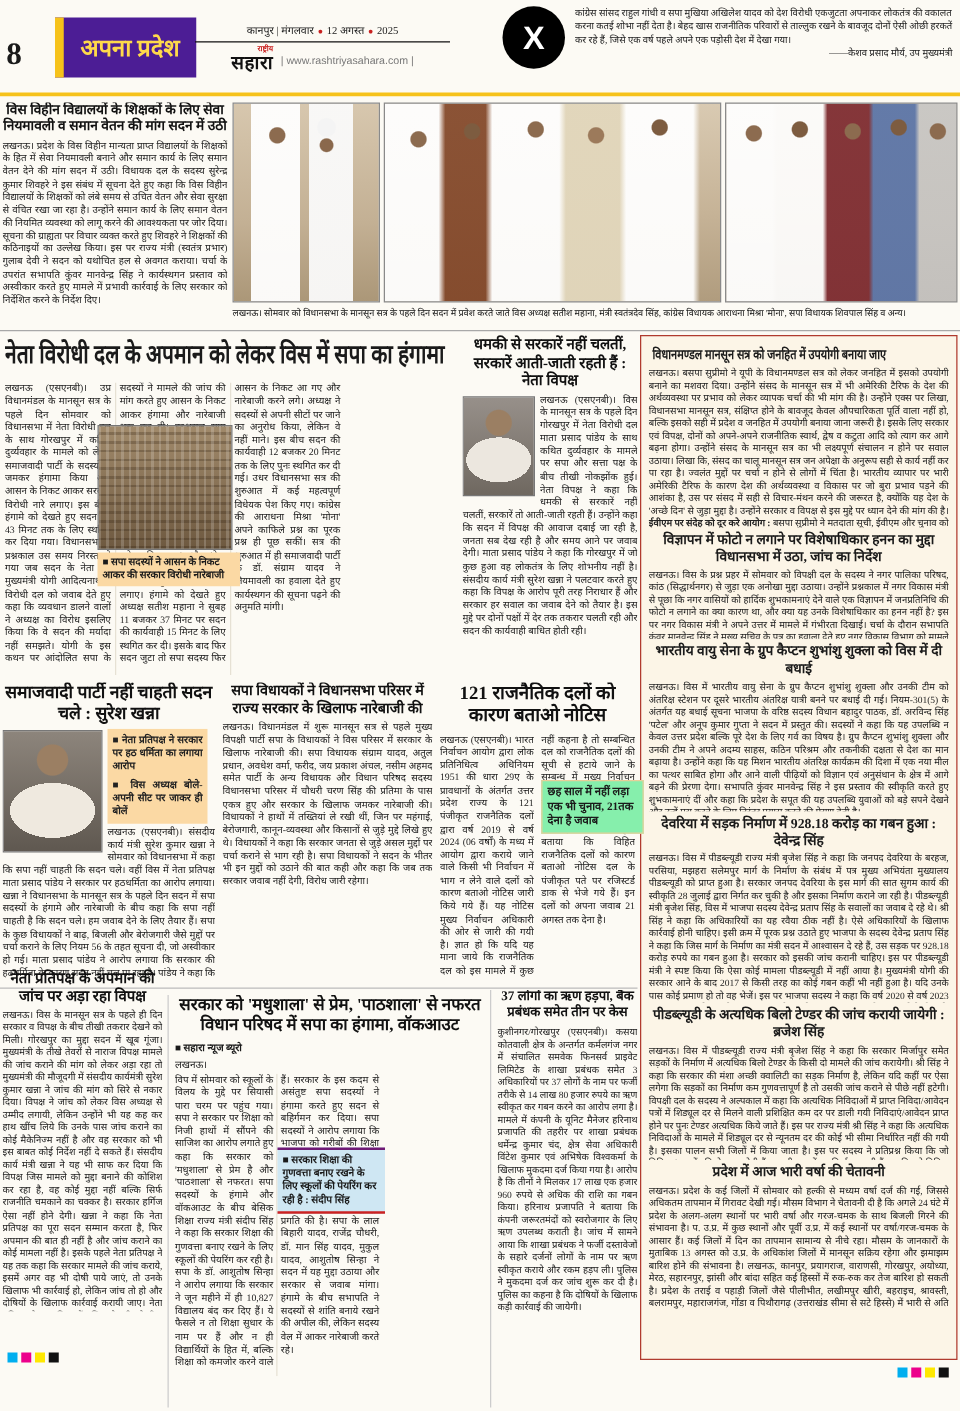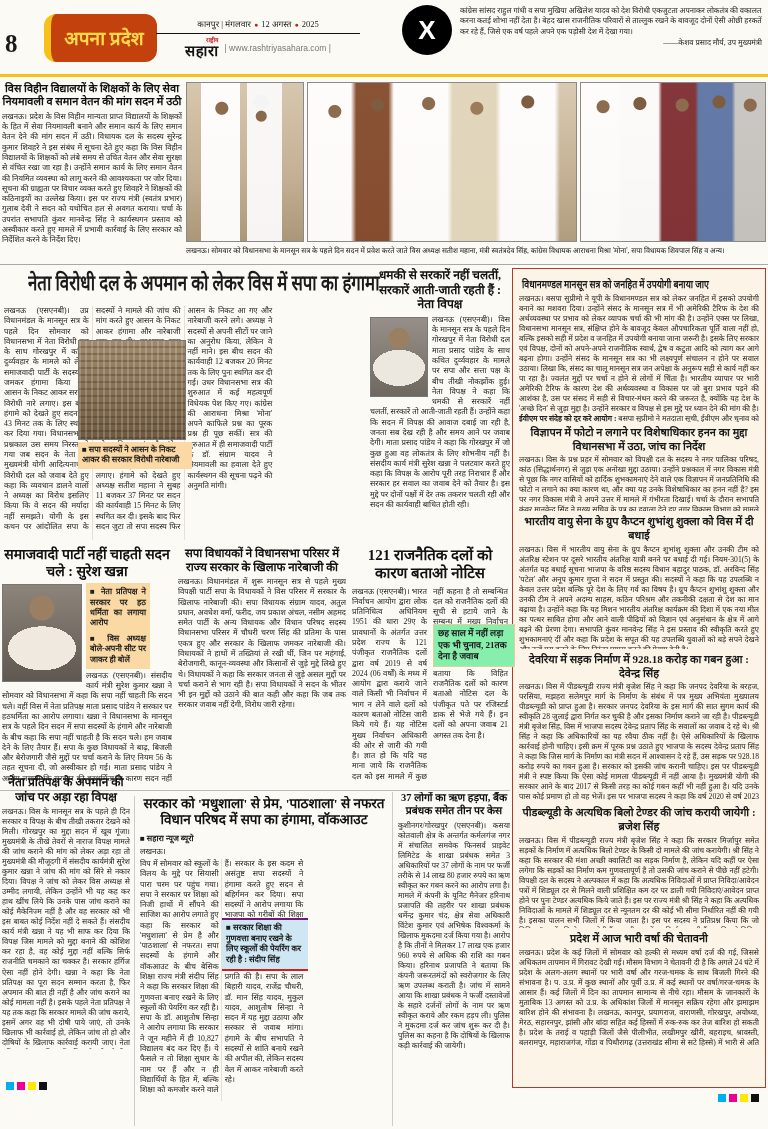--- a/index.html
+++ b/index.html
@@ -2,22 +2,22 @@
 <html><head>
 <meta charset="utf-8">
 <style>
   html,body{margin:0;padding:0;}
   body{width:768px;height:1129px;overflow:hidden;background:#efece4;}
   .page{position:relative;width:768px;height:1129px;background:#fcfaf4;
         font-family:"Liberation Serif","DejaVu Serif",serif;color:#1a1a1a;overflow:hidden;}
   .abs{position:absolute;}
   
   .pageno{left:5px;top:30px;font-size:25px;font-weight:bold;}
-  .masthead{left:44px;top:14px;width:106px;height:48px;background:#c2410c;border-left:7px solid #f6c21a;
-            color:#ffd94a;font-size:19px;font-weight:bold;display:flex;align-items:center;justify-content:center;border-radius:12px;}
+  .masthead{left:44px;top:14px;width:106px;height:48px;background:#4c1d95;border-left:7px solid #f6c21a;
+            color:#ffd94a;font-size:19px;font-weight:bold;display:flex;align-items:center;justify-content:center;}
   .dateline{left:156px;top:18px;width:204px;font-size:8.5px;text-align:center;color:#222;}
   .rdot{color:#c8201f;font-size:7px;margin:0 3px;}
   .logorow{left:156px;top:33px;width:204px;border-top:1.5px solid #111;padding-top:3px;
            display:flex;align-items:center;justify-content:center;gap:6px;font-family:"Liberation Sans",sans-serif;}
   .brandcol{display:flex;flex-direction:column;align-items:flex-end;line-height:1;}
   .brand-small{font-size:6px;color:#c8201f;font-weight:bold;}
   .brand{font-size:15px;font-weight:bold;color:#111;letter-spacing:.5px;}
   .site{font-size:8.5px;color:#777;}
   .xcircle{left:402px;top:5px;width:50px;height:50px;border-radius:50%;background:#000;color:#fff;
            display:flex;align-items:center;justify-content:center;font-family:"Liberation Sans",sans-serif;
@@ -56,21 +56,21 @@
   .ph3{width:184px;background:
     radial-gradient(circle at 12% 15%, #8c6b4f 0 6px, transparent 7px),
     radial-gradient(circle at 32% 13%, #7d5c40 0 6px, transparent 7px),
     radial-gradient(circle at 55% 14%, #8c6b4f 0 6px, transparent 7px),
     radial-gradient(circle at 75% 12%, #7d5c40 0 6px, transparent 7px),
     radial-gradient(circle at 92% 14%, #8c6b4f 0 6px, transparent 7px),
     linear-gradient(90deg, rgba(255,255,255,.95) 2% 20%, rgba(255,255,255,.92) 22% 42%, rgba(126,42,48,.92) 44% 62%, rgba(90,116,168,.92) 64% 82%, rgba(200,200,200,.85) 84% 96%),
     linear-gradient(180deg,#d5c6ad 0%,#c1ad90 60%,#a8947a 100%);}
   .caption{left:186px;top:246px;width:578px;font-size:7.3px;color:#111;line-height:1.3;}
   
-  .mainhl{left:4px;top:268px;width:362px;height:36px;overflow:hidden;font-size:21px;font-weight:bold;margin-left:24px;}
+  .mainhl{left:4px;top:268px;width:362px;height:36px;overflow:hidden;font-size:21px;font-weight:bold;}
   .mainbody{left:4px;top:306px;width:360px;height:234px;column-count:4;column-gap:7px;column-rule:1px solid #e6e1d4;}
   .assembly{left:78px;top:340px;width:106px;height:98px;border:1px solid #777;background:
     repeating-linear-gradient(90deg, rgba(255,255,255,.18) 0 2px, transparent 2px 6px),
     repeating-linear-gradient(0deg, rgba(40,25,10,.25) 0 2px, transparent 2px 7px),
     linear-gradient(180deg,#a18a6b,#6e5940);}
   .mainhilite{left:78px;top:442px;width:106px;background:#fbd9a4;font-size:8px;font-weight:bold;
               padding:3px 4px;line-height:1.3;text-align:left;}
   
   .dhamki{left:370px;top:268px;width:140px;height:272px;overflow:hidden;}
   .dhamki .hl{font-size:12px;}
@@ -92,21 +92,21 @@
   .rb6-body{height:100px;}
   .rb-h-big{font-size:12.5px;}
   
   .khanna{left:2px;top:546px;width:170px;height:244px;overflow:hidden;}
   .khanna .hl{font-size:14px;}
   .khanna .body{height:200px;margin-top:3px;}
   .kh-photo{float:left;width:78px;height:96px;margin:1px 4px 2px 0;border:1px solid #777;background:
     radial-gradient(circle at 50% 24%, #9b7f63 0 12px, transparent 13px),
     radial-gradient(34px 22px at 50% 66%, #efe9df 0 100%, transparent 100%),
     linear-gradient(180deg,#8d857c,#5f5850);}
-  .kh-bullets{float:left;width:64px;background:#fbd9a4;padding:4px;box-sizing:border-box;
+  .kh-bullets{float:left;width:80px;background:#fbd9a4;padding:4px;box-sizing:border-box;
               font-size:8px;font-weight:bold;line-height:1.3;margin-bottom:2px;}
   .kh-bullets div+div{margin-top:5px;}
   .narebazi{left:178px;top:546px;width:168px;height:244px;overflow:hidden;}
   .narebazi .hl{font-size:11.5px;}
   .narebazi .body{height:194px;margin-top:3px;}
   .notice{left:352px;top:546px;width:156px;height:244px;overflow:hidden;}
   .notice .hl{font-size:15px;}
   .notice .body{height:196px;margin-top:4px;column-count:2;column-gap:6px;}
   .pullquote{left:433px;top:624px;width:72px;background:#86efac;border:1px solid #e7cf9a;
              font-size:9px;font-weight:bold;line-height:1.3;padding:3px 4px;}

